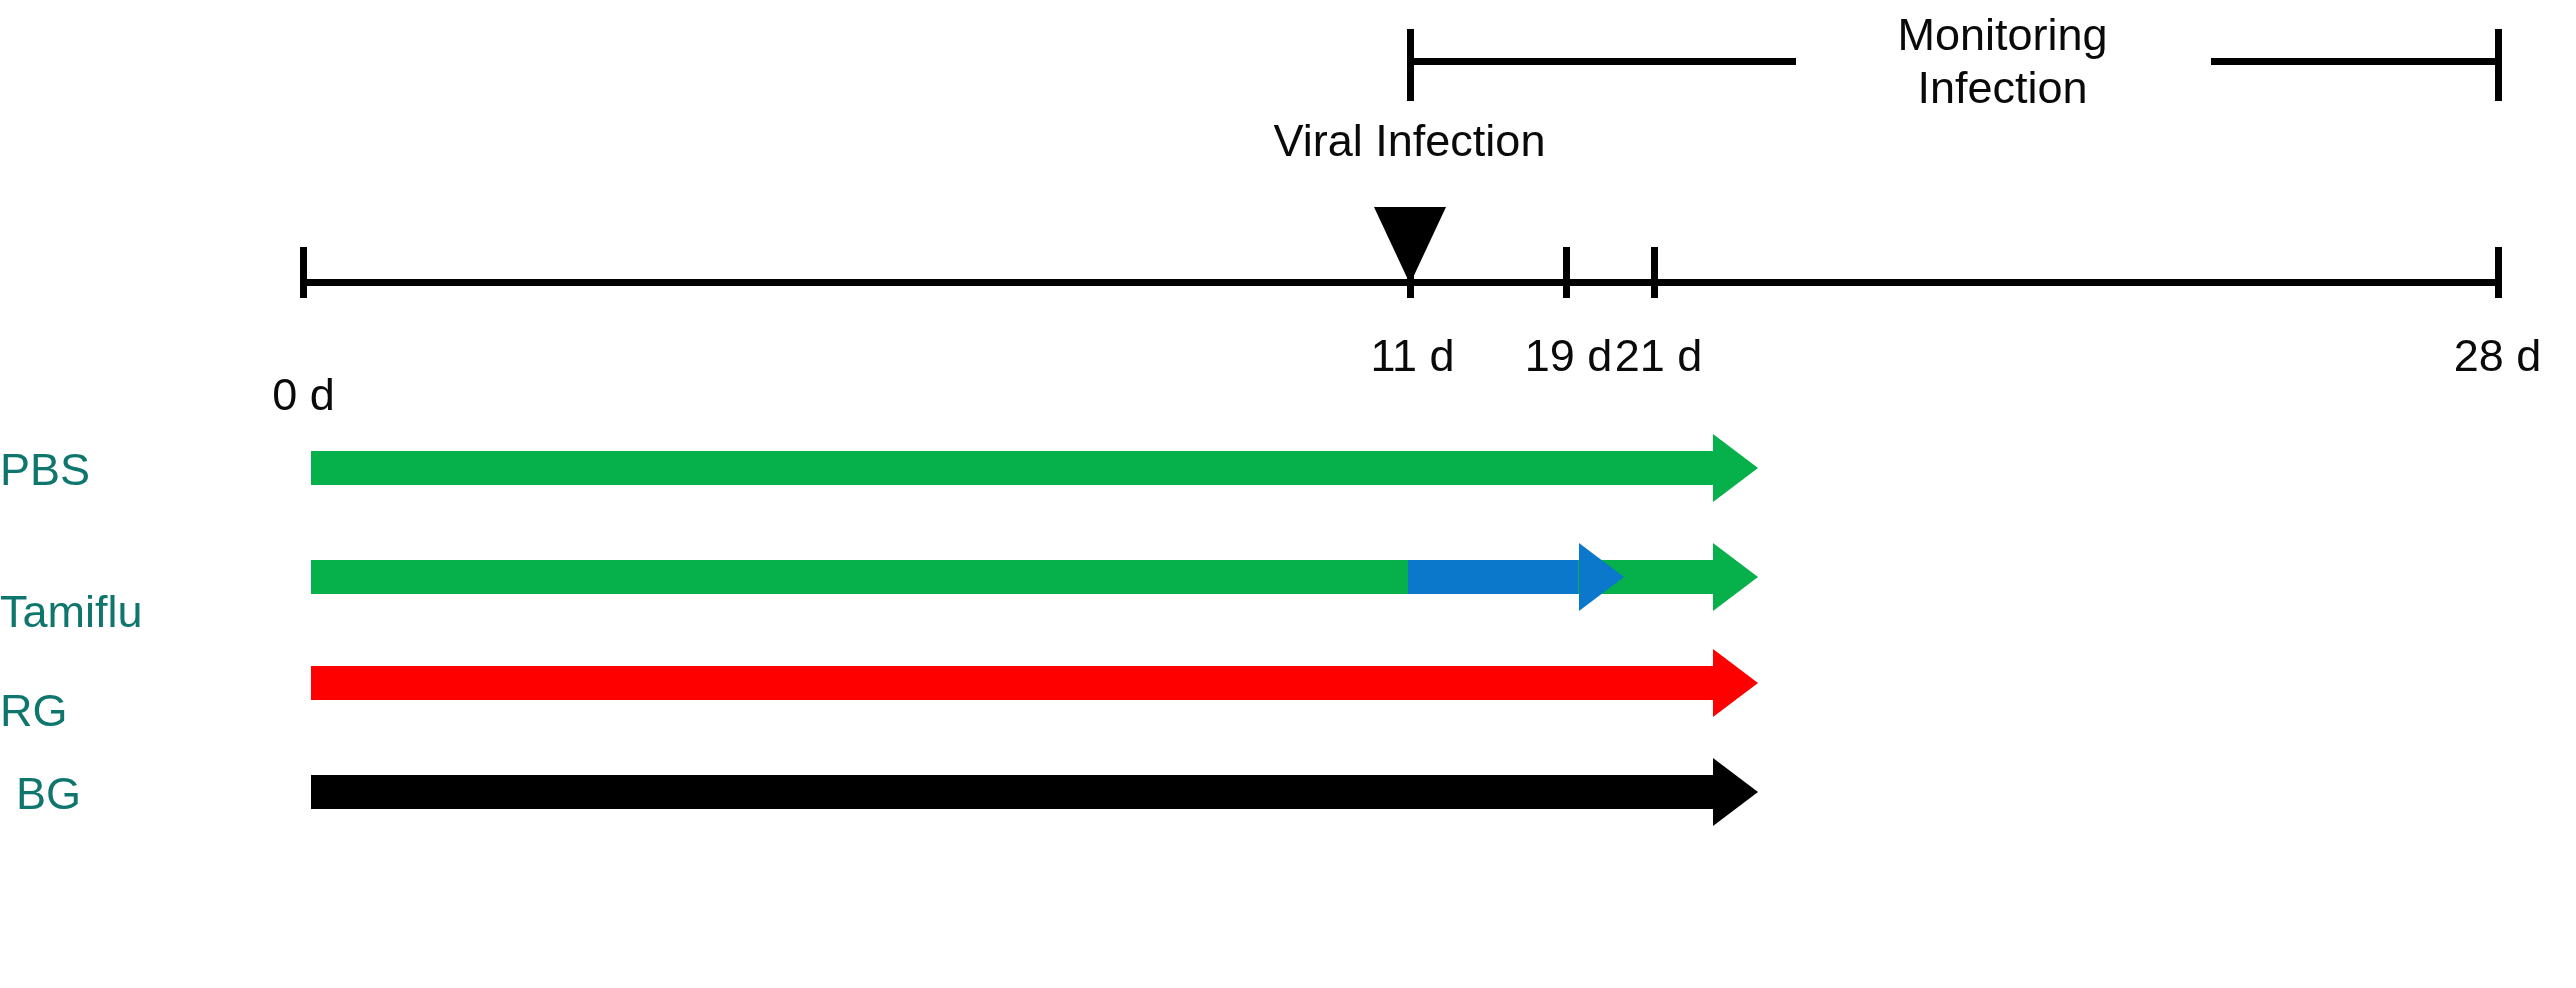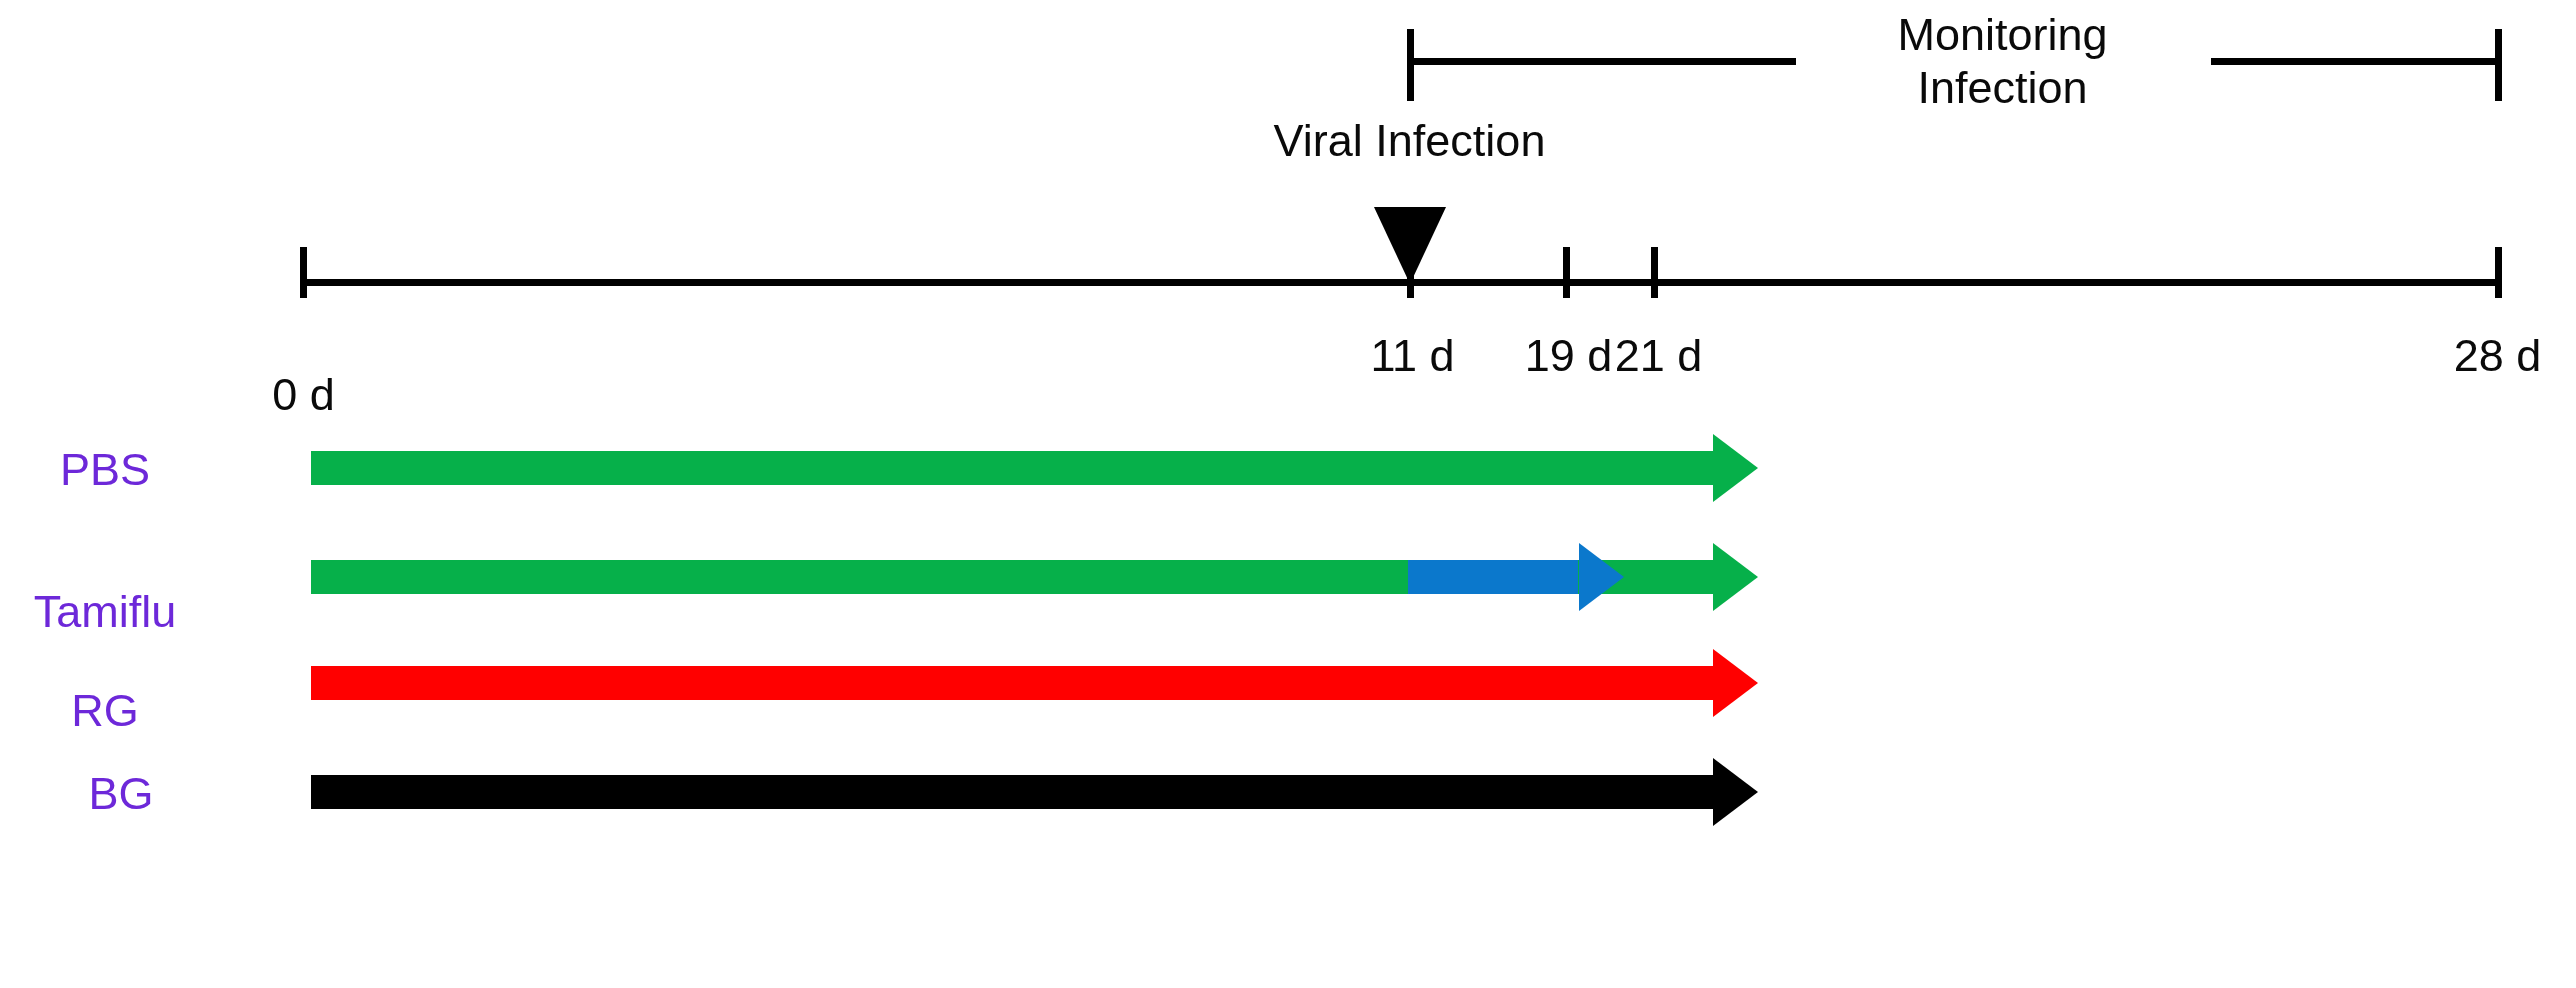--- a/index.html
+++ b/index.html
@@ -69,23 +69,23 @@
     font-size: 45px;
     color: #0a0a0a;
     white-space: nowrap;
     text-align: center;
   }
 
   
   .row-label {
     position: absolute;
     font-size: 45px;
-    color: #6d28d9;
+    color: #0f766e;
     white-space: nowrap;
-    text-align: center;
+    text-align: left;
   }
   .bar-shaft {
     position: absolute;
   }
   .bar-head {
     position: absolute;
     width: 0;
     height: 0;
     border-top: 34px solid transparent;
     border-bottom: 34px solid transparent;

